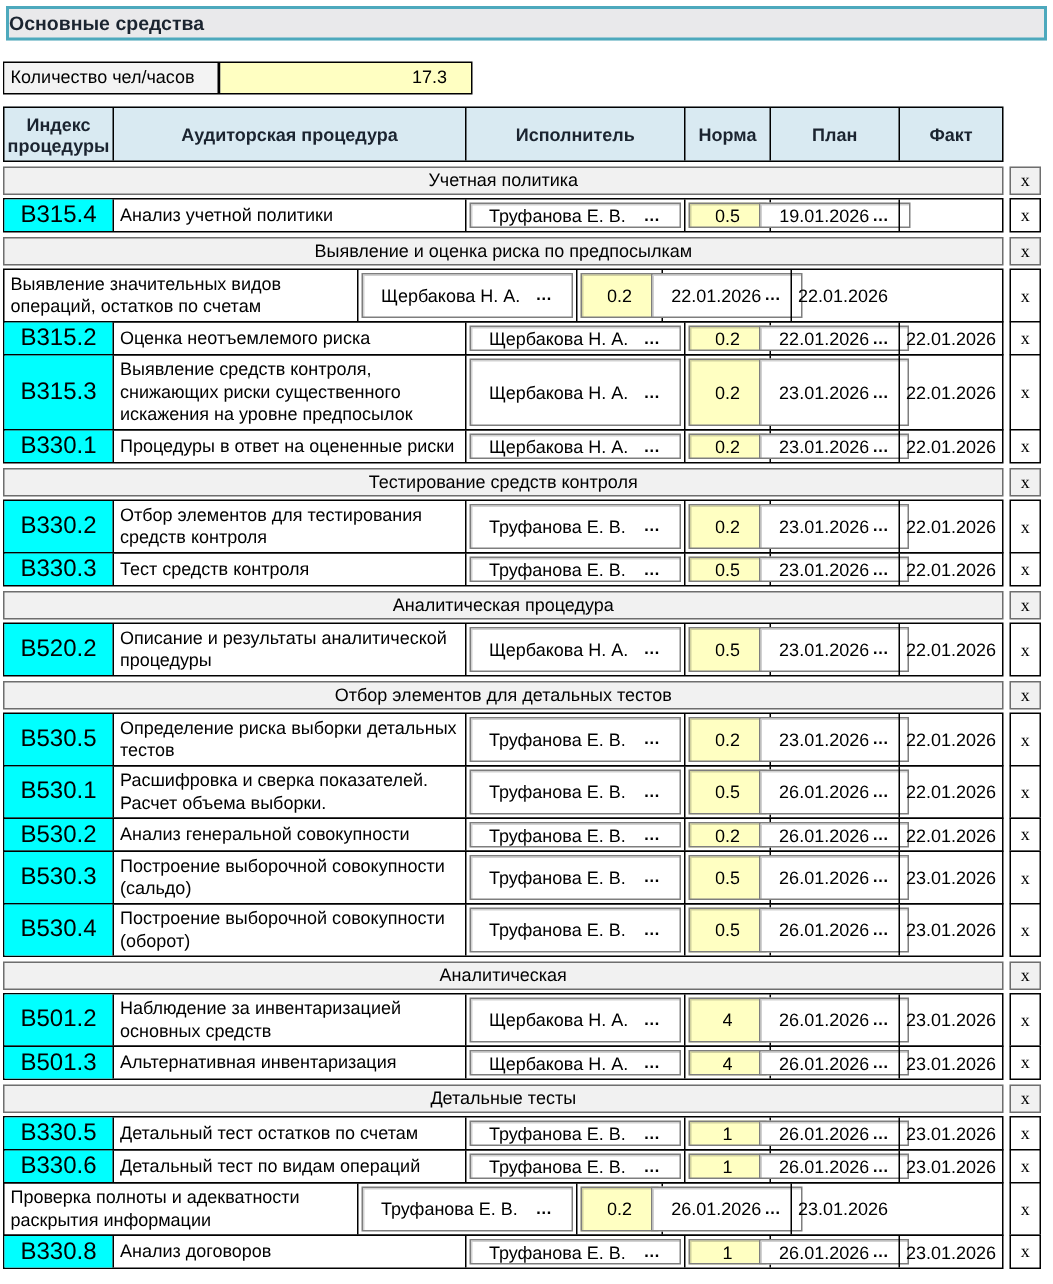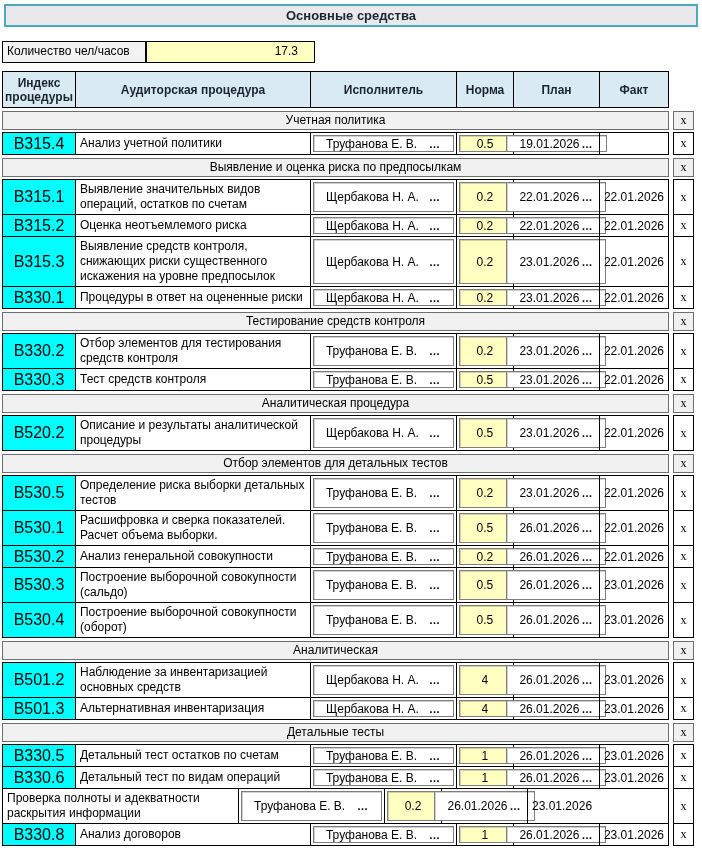--- a/index.html
+++ b/index.html
@@ -11,21 +11,21 @@
     --field-yellow:#ffffc2;
     --grid-border:#000000;
     --field-border:#7e7e7e;
   }
   *{box-sizing:border-box;margin:0;padding:0;}
   html,body{width:702px;height:856px;overflow:hidden;background:#ffffff;
     font-family:"Liberation Sans",sans-serif;color:#000;}
   body{padding-top:4px;}
 
   .title-bar{margin:0 4px;height:23px;background:var(--title-bg);
-    border:2px solid var(--accent-border);text-align:center;
+    border:2px solid var(--accent-border);
     font-size:13px;font-weight:bold;line-height:19px;color:#1b2430;}
 
   .hours-box{margin:14px 0 0 2px;width:313px;height:22px;display:flex;
     border:1px solid #000;}
   .hours-label{width:144px;background:#f3f3f3;border-right:2px solid #000;
     font-size:12px;font-weight:normal;line-height:19px;padding-left:4px;white-space:nowrap;}
   .hours-value{flex:1;background:var(--field-yellow);font-size:12px;
     line-height:19px;text-align:right;padding-right:16px;}
 
   .table-wrap{margin:8px 0 0 2px;width:698px;}
@@ -119,21 +119,20 @@
     <div class="xcell">x</div>
   </div>
 
   <div class="block section">
     <div class="main">Выявление и оценка риска по предпосылкам</div>
     <div class="xcell">x</div>
   </div>
 
   <div class="block row">
     <div class="main">
-      <div class="cell c-index">B315.1</div>
       <div class="cell c-proc">Выявление значительных видов операций, остатков по счетам</div>
       <div class="cell c-exec">
         <div class="field">
           <span class="val">Щербакова Н. А.</span>
           <span class="dots">…</span>
         </div>
       </div>
       <div class="cell c-norm">
         <div class="field norm">
           <span class="val">0.2</span>

